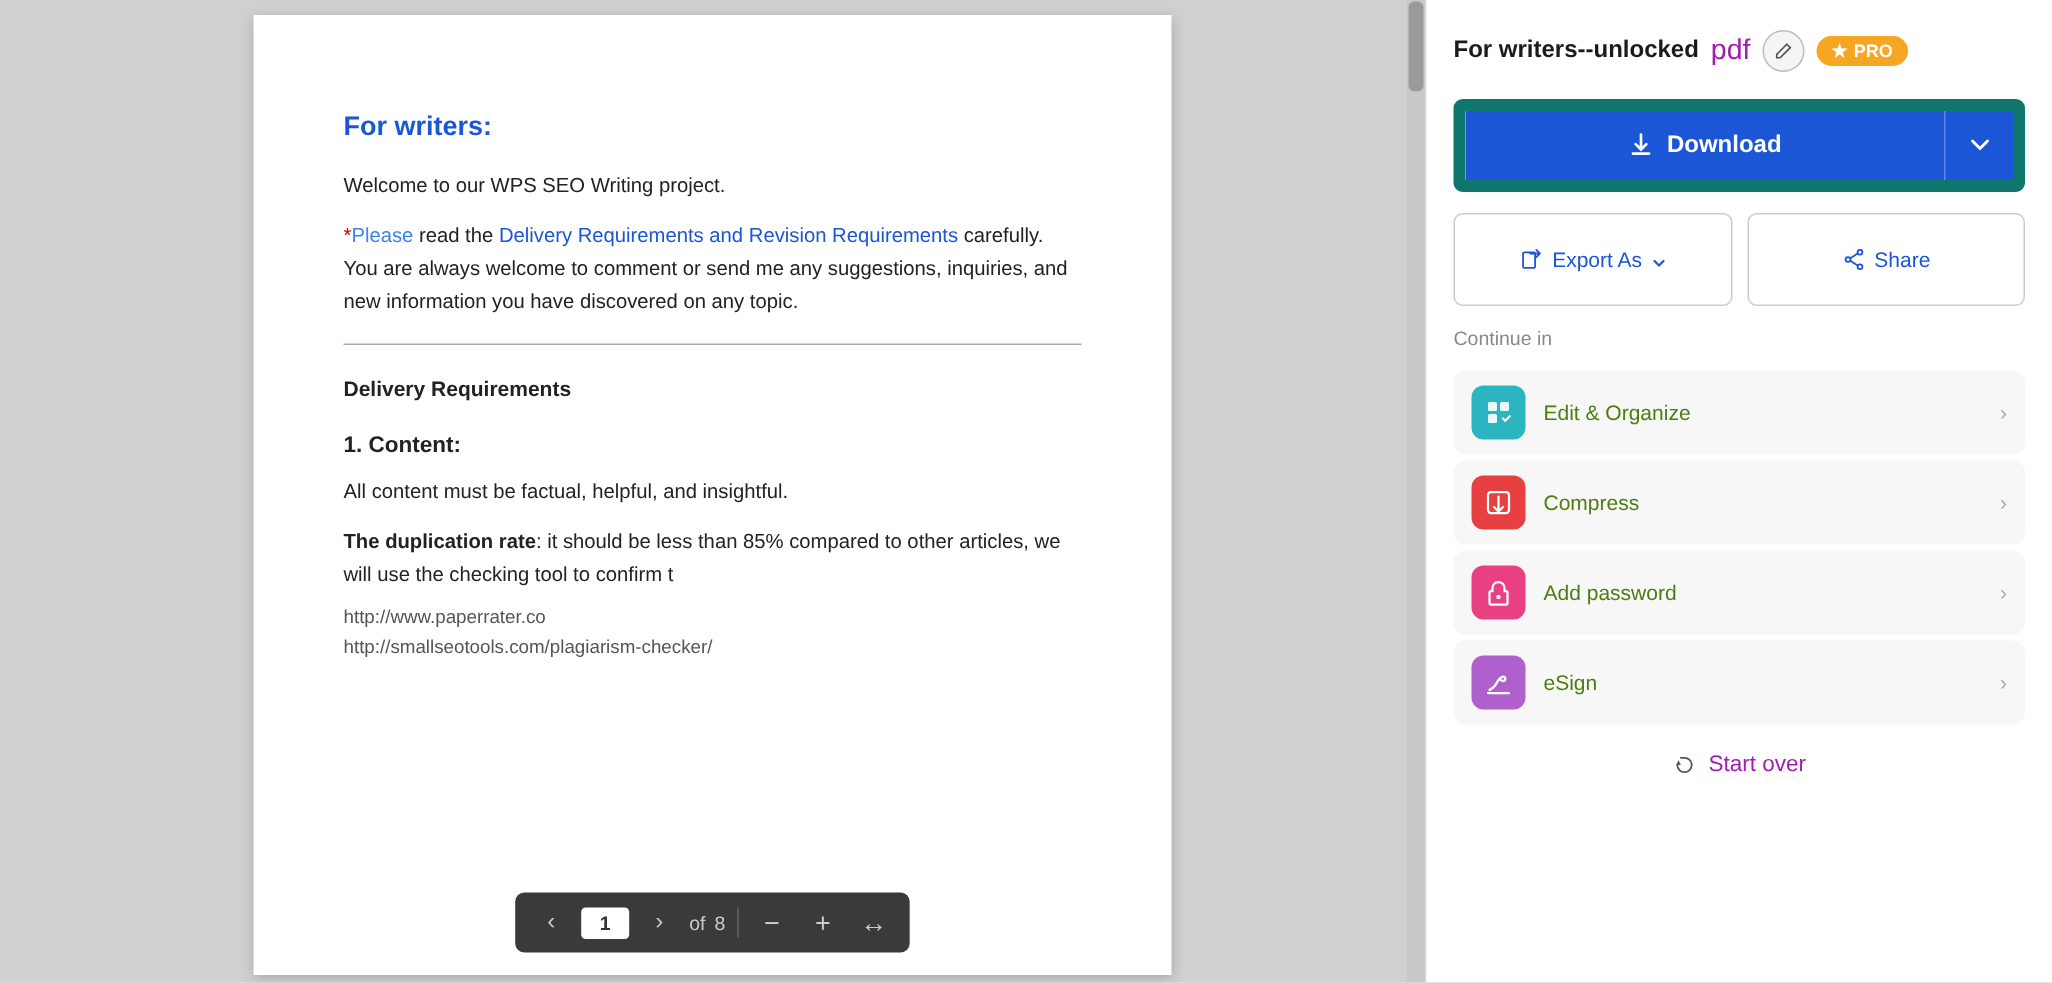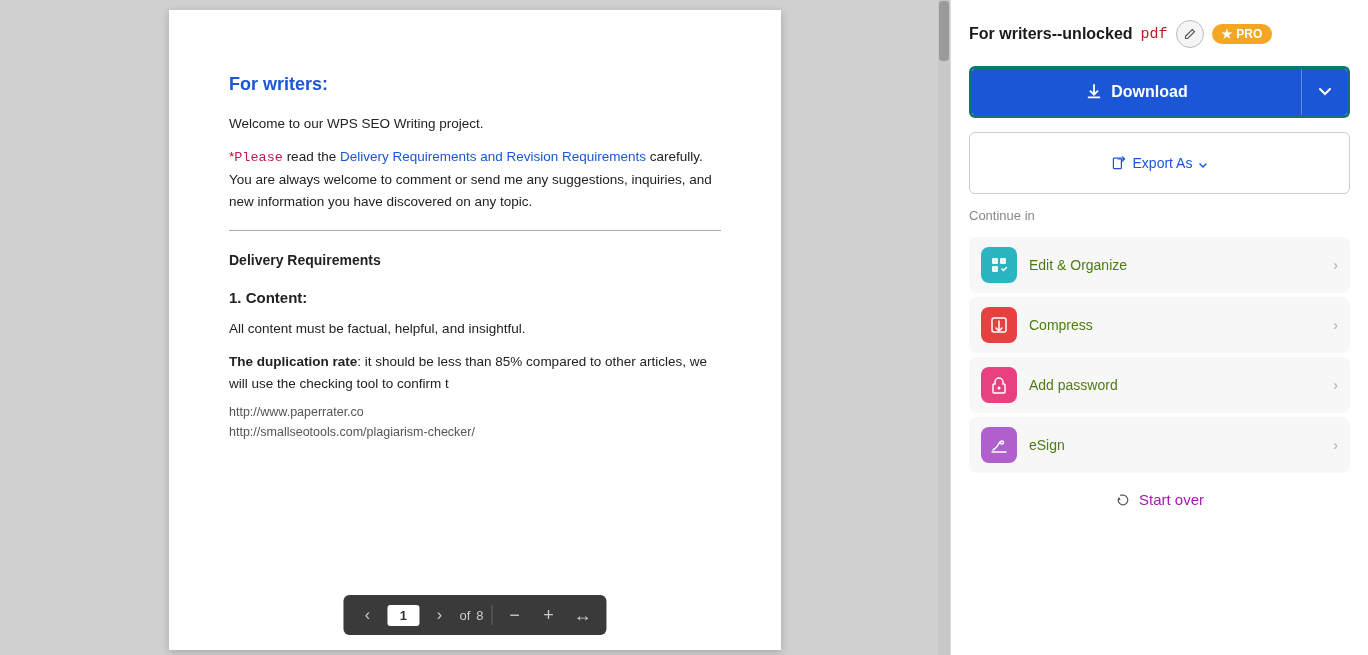--- a/index.html
+++ b/index.html
@@ -67,22 +67,21 @@
     }
 
     .pdf-page .notice-text {
       margin-bottom: 14px;
     }
 
     .pdf-page .notice-text .asterisk {
       color: #c00;
     }
     .pdf-page .notice-text .please {
-      color: #be185d;
-      font-family: Liberation Mono, monospace;
+      color: #3b82f6;
     }
     .pdf-page .notice-text .link {
       color: #1a56d6;
       text-decoration: none;
     }
 
     .pdf-page hr {
       border: none;
       border-top: 1px solid #aaa;
       margin: 18px 0;
@@ -206,24 +205,23 @@
       padding-bottom: 4px;
     }
 
     .file-name {
       font-size: 16px;
       font-weight: 700;
       color: #1a1a1a;
     }
 
     .file-ext {
-      font-size: 15px;
-      color: #b91c1c;
+      font-size: 19px;
+      color: #a21caf;
       font-weight: 400;
-      font-family: Liberation Mono, monospace;
     }
 
     .edit-icon-btn {
       width: 28px;
       height: 28px;
       border-radius: 50%;
       border: 1.5px solid #bbb;
       background: #f5f5f5;
       display: flex;
       align-items: center;
@@ -242,21 +240,21 @@
       color: #fff;
       display: flex;
       align-items: center;
       gap: 4px;
     }
 
     
     .download-row {
       display: flex;
       gap: 0;
-      border: 3px solid #0f766e;
+      border: 8px solid #0f766e;
       border-radius: 6px;
       overflow: hidden;
     }
 
     .download-btn-main {
       flex: 1;
       background: #1a56d6;
       color: #fff;
       border: none;
       font-size: 16px;
@@ -445,20 +443,29 @@
     <button class="action-btn">
       <svg width="16" height="16" viewBox="0 0 20 20" fill="none">
         <rect x="3" y="4" width="10" height="13" rx="1" stroke="#1a56d6" stroke-width="1.5"></rect>
         <path d="M14 8l3-3m0 0l-3-3m3 3H9" stroke="#1a56d6" stroke-width="1.5" stroke-linecap="round"></path>
       </svg>
       <span>Export As</span>
       <svg width="10" height="10" viewBox="0 0 10 10" fill="none">
         <path d="M2 3l3 3 3-3" stroke="#1a56d6" stroke-width="1.5" fill="none" stroke-linecap="round"></path>
       </svg>
     </button>
+    <button class="action-btn">
+      <svg width="16" height="16" viewBox="0 0 20 20" fill="none">
+        <circle cx="15" cy="4" r="2" stroke="#1a56d6" stroke-width="1.5"></circle>
+        <circle cx="15" cy="16" r="2" stroke="#1a56d6" stroke-width="1.5"></circle>
+        <circle cx="5" cy="10" r="2" stroke="#1a56d6" stroke-width="1.5"></circle>
+        <path d="M13 5L7 9M13 15L7 11" stroke="#1a56d6" stroke-width="1.5"></path>
+      </svg>
+      <span>Share</span>
+    </button>
   </div>
 
   <span class="continue-label">Continue in</span>
 
   <div class="continue-items">
 
     <div class="continue-item">
       <div class="continue-item-left">
         <div class="continue-item-icon icon-edit">
           <svg width="20" height="20" viewBox="0 0 20 20" fill="white">

